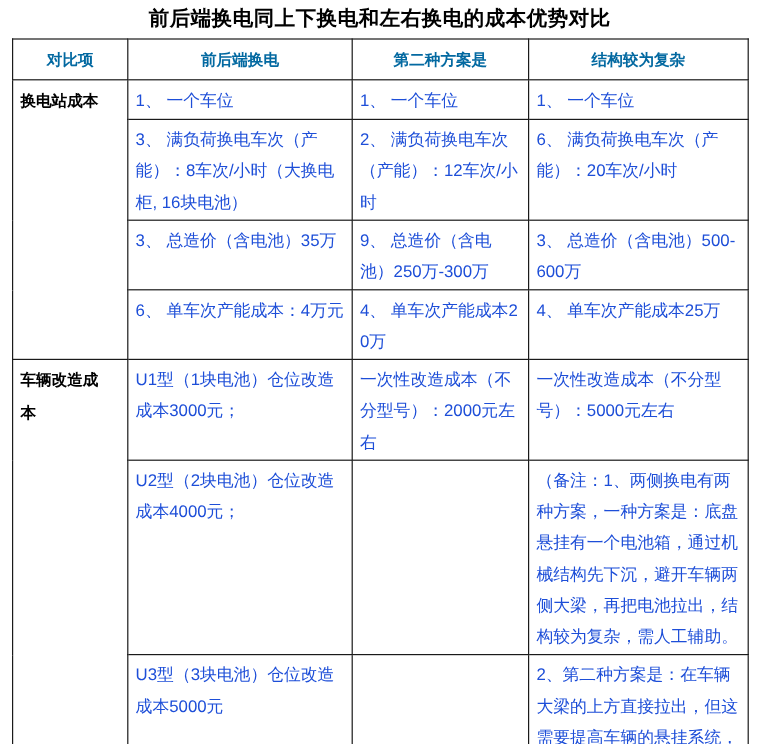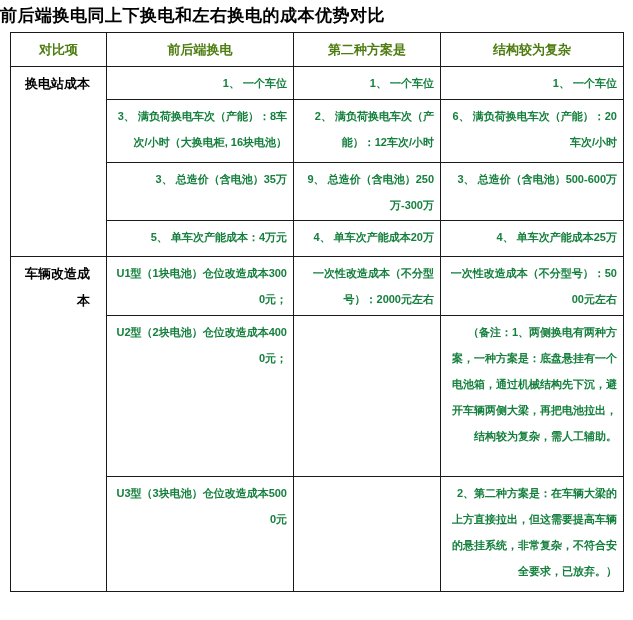--- a/index.html
+++ b/index.html
@@ -8,55 +8,55 @@
   .page {
     position: relative;
     width: 633px;
     height: 620px;
     background: #ffffff;
     overflow: hidden;
   }
   .doc-title {
     padding-top: 4px;
     height: 27px;
-    text-align: left;
+    text-align: center;
     font-size: 17px;
     font-weight: 700;
     color: #000000;
     letter-spacing: 0.5px;
   }
   table.cmp {
     border-collapse: collapse;
     table-layout: fixed;
     margin-left: 10px;
     margin-top: 5px;
     width: 613px;
     background: #ffffff;
   }
   table.cmp th, table.cmp td {
     border: 1px solid #1a1a1a;
     vertical-align: top;
-    text-align: right;
+    text-align: left;
     word-break: break-all;
     overflow: hidden;
   }
   table.cmp th {
     font-size: 13px;
     font-weight: 700;
     text-align: center;
     vertical-align: middle;
     padding: 2px 4px;
-    color: #4d7c0f;
+    color: #0369a1;
   }
   table.cmp td {
-    font-size: 11px;
-    font-weight: 700;
+    font-size: 14px;
+    font-weight: 400;
     line-height: 26px;
     padding: 3px 6px 2px 6px;
-    color: #15803d;
+    color: #1d4ed8;
   }
   table.cmp td.group-label {
     font-size: 13px;
     font-weight: 700;
     color: #000000;
     padding-right: 16px;
     line-height: 27px;
   }
   col.c1 { width: 96px; }
   col.c2 { width: 187px; }
@@ -96,21 +96,21 @@
         <td>3、 满负荷换电车次（产能）：8车次/小时（大换电柜, 16块电池）</td>
         <td>2、 满负荷换电车次（产能）：12车次/小时</td>
         <td>6、 满负荷换电车次（产能）：20车次/小时</td>
       </tr>
       <tr style="height:56px">
         <td>3、 总造价（含电池）35万</td>
         <td>9、 总造价（含电池）250万-300万</td>
         <td>3、 总造价（含电池）500-600万</td>
       </tr>
       <tr style="height:36px">
-        <td>5、 单车次产能成本：4万元</td>
+        <td>6、 单车次产能成本：4万元</td>
         <td>4、 单车次产能成本20万</td>
         <td>4、 单车次产能成本25万</td>
       </tr>
       <tr style="height:59px">
         <td class="group-label" rowspan="3">车辆改造成本</td>
         <td>U1型（1块电池）仓位改造成本3000元；</td>
         <td>一次性改造成本（不分型号）：2000元左右</td>
         <td>一次性改造成本（不分型号）：5000元左右</td>
       </tr>
       <tr style="height:161px">

